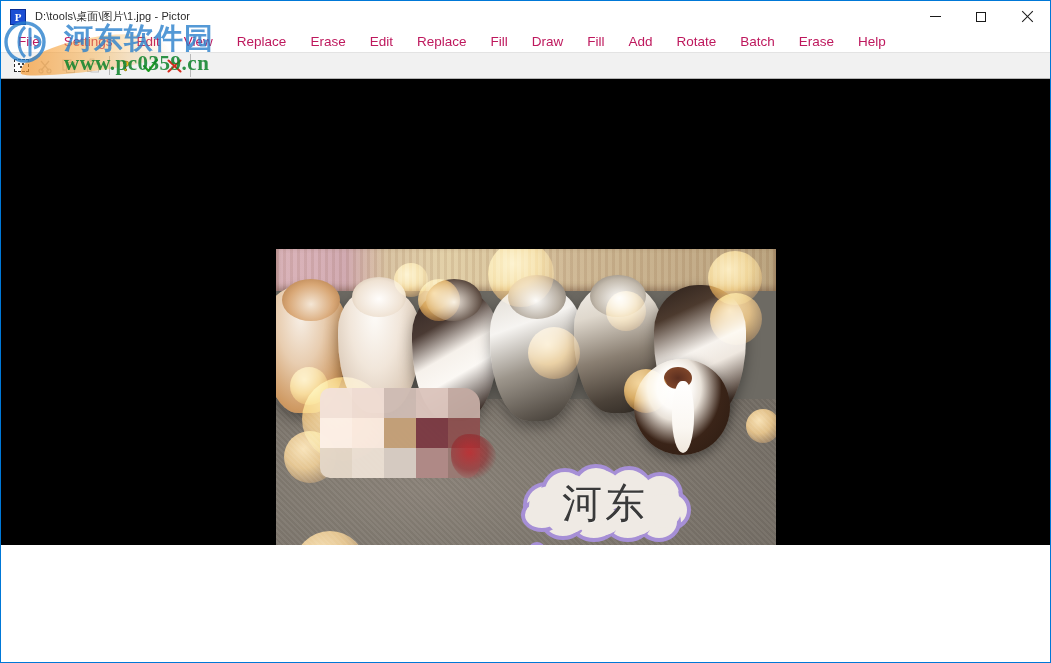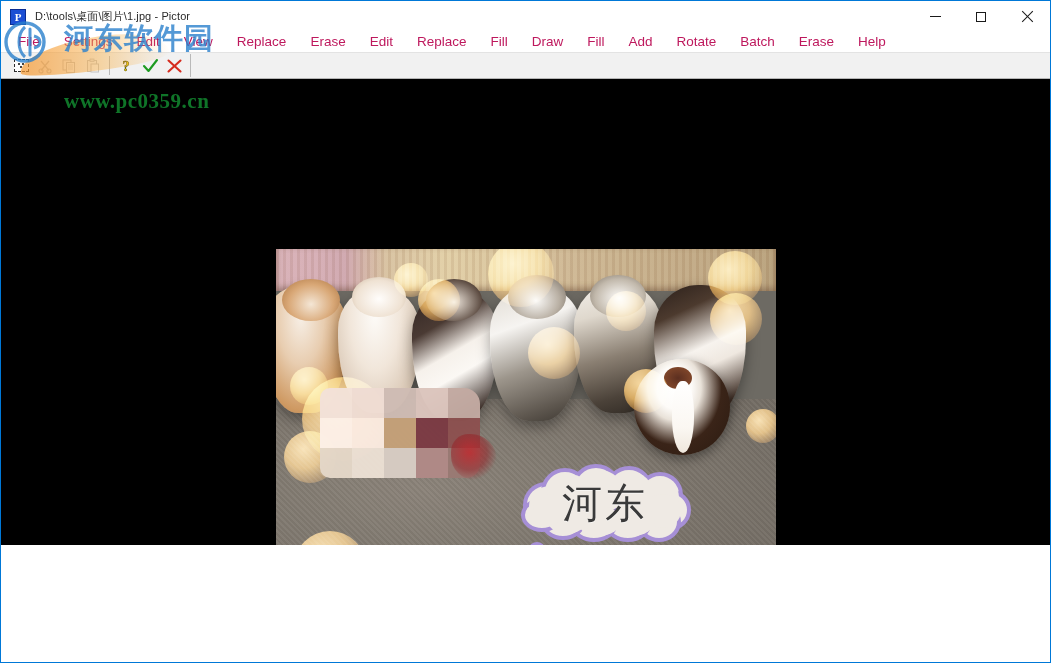--- a/index.html
+++ b/index.html
@@ -295,21 +295,20 @@
     letter-spacing: 1px;
     white-space: nowrap;
   }
   #wm-url {
     position: absolute; left: 63px; top: 50px;
     font-family: "Liberation Serif", serif;
     font-size: 21px; font-weight: bold;
     color: rgba(17,132,45,.88);
     letter-spacing: .5px;
     white-space: nowrap;
-    margin-top: 38px;
   }
   #wm-swoosh {
     position: absolute; left: 18px; top: 36px;
     width: 150px; height: 34px;
     background: linear-gradient(98deg, rgba(245,150,45,.72) 0%, rgba(248,176,70,.45) 55%, rgba(250,200,110,0) 100%);
     border-radius: 60% 40% 50% 50% / 80% 70% 30% 20%;
     transform: rotate(-7deg);
   }
 </style>
 </head>

